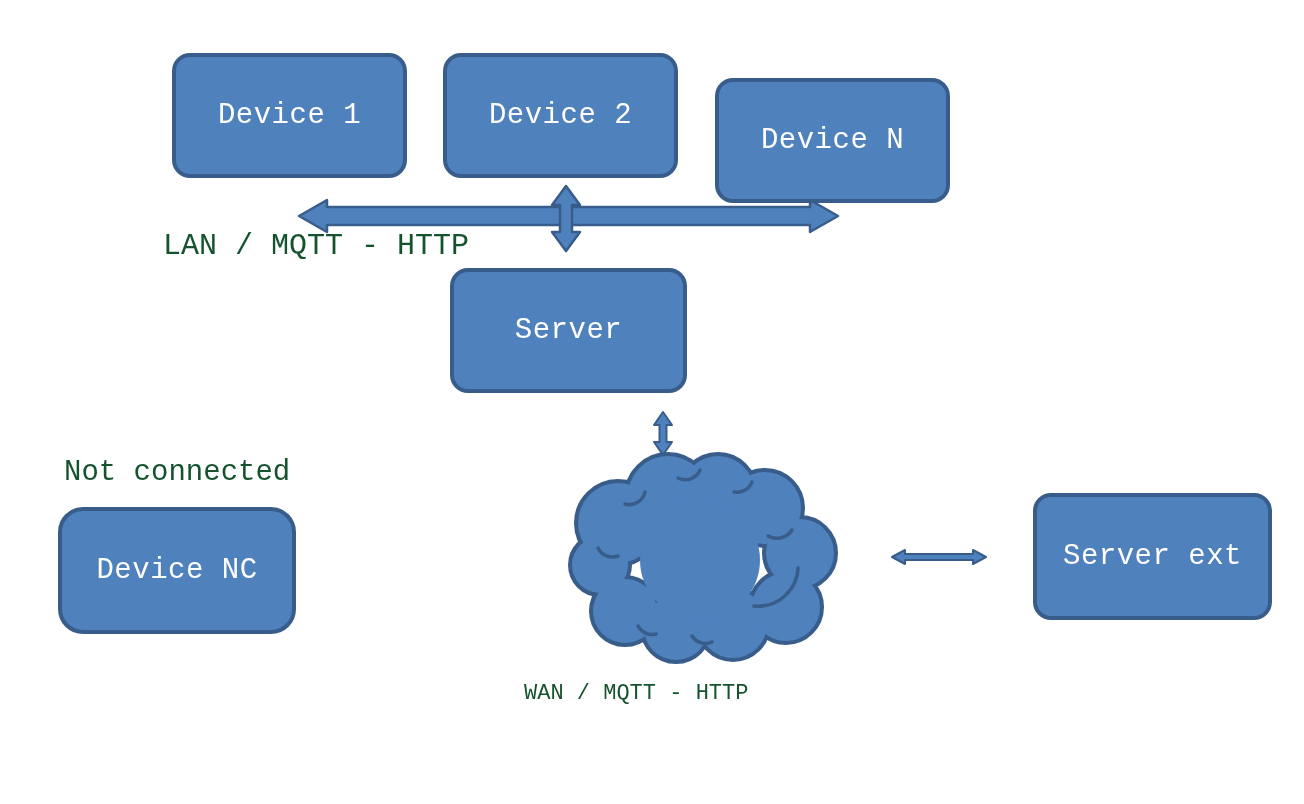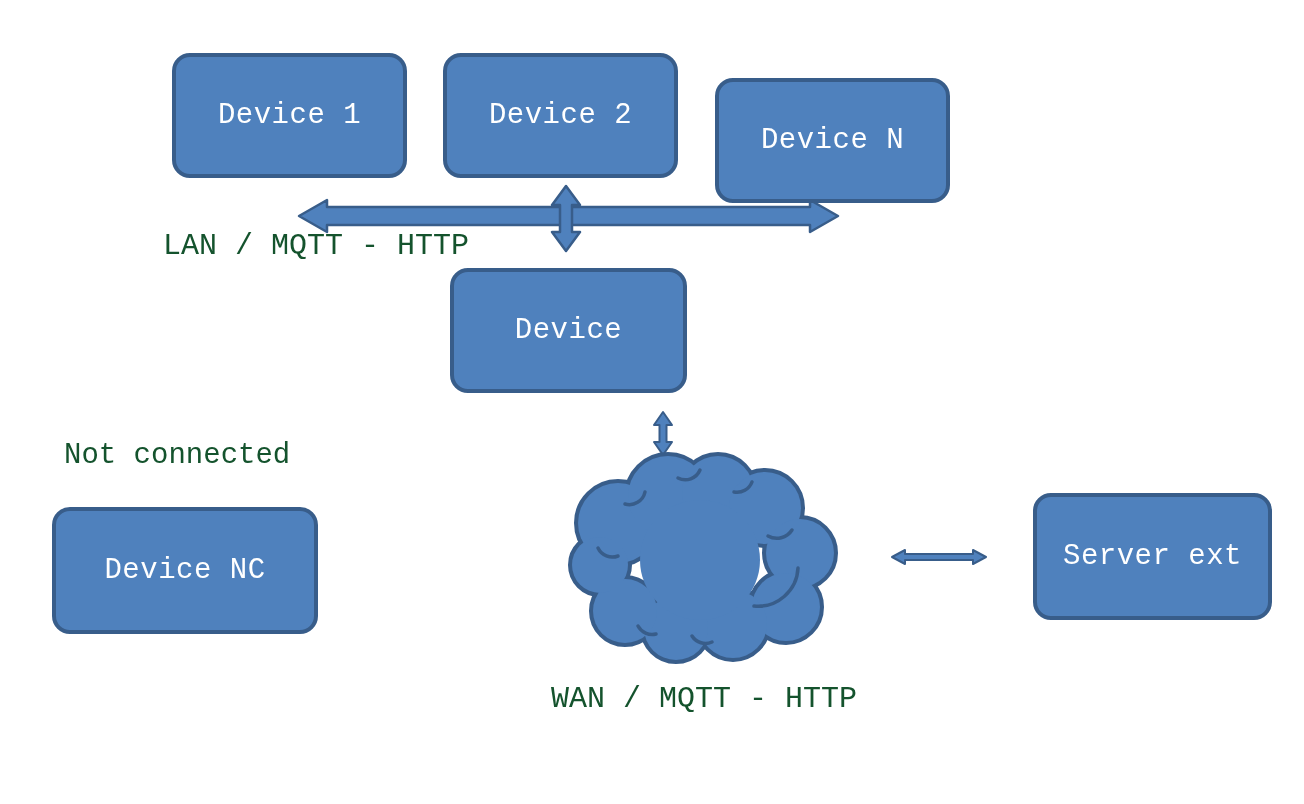--- a/index.html
+++ b/index.html
@@ -31,33 +31,33 @@
   .node .node-label {
     color: #ffffff;
     font-size: 29px;
     letter-spacing: 0.5px;
     white-space: nowrap;
   }
   #node-device-1 { left: 172px; top: 53px;  width: 235px; height: 125px; }
   #node-device-2 { left: 443px; top: 53px;  width: 235px; height: 125px; align-items: center; }
   #node-device-n { left: 715px; top: 52px;  width: 235px; height: 125px; margin-top: 26px; }
   #node-server   { left: 450px; top: 268px; width: 237px; height: 125px; }
-  #node-device-nc  { left: 52px;   top: 507px; width: 266px; height: 127px; }
+  #node-device-nc  { left: 58px;   top: 507px; width: 238px; height: 127px; border-radius: 25px; }
   #node-device-ext { left: 1033px; top: 493px; width: 239px; height: 127px; }
 
   .free-label {
     position: absolute;
     color: #14532d;
     white-space: nowrap;
     line-height: 1.2;
   }
   #label-lan { left: 163px; top: 228px; font-size: 30px; }
-  #label-not-connected { left: 64px; top: 439px; font-size: 29px; }
+  #label-not-connected { left: 64px; top: 456px; font-size: 29px; }
   #label-server-note { left: 707px; top: 291px; font-size: 29px; line-height: 45px; }
-  #label-wan { left: 551px; top: 681px; font-size: 30px; }
+  #label-wan { left: 524px; top: 681px; font-size: 22px; }
 </style>
 </head>
 <body>
 
 <div class="stage">
 
   <svg class="overlay" viewBox="0 0 1304 804" xmlns="http://www.w3.org/2000/svg">
 
     <polygon points="299,216 327,200 327,207 810,207 810,200 838,216 810,232 810,225 327,225 327,232" fill="#4f81bd" stroke="#385d8a" stroke-width="2.5" stroke-linejoin="round"></polygon>
 
@@ -115,21 +115,21 @@
 
   <div class="node" id="node-device-2">
     <span class="node-label">Device 2</span>
   </div>
 
   <div class="node" id="node-device-n">
     <span class="node-label">Device N</span>
   </div>
 
   <div class="node" id="node-server">
-    <span class="node-label">Device</span>
+    <span class="node-label">Server</span>
   </div>
 
   <div class="node" id="node-device-nc">
     <span class="node-label">Device NC</span>
   </div>
 
   <div class="node" id="node-device-ext">
     <span class="node-label">Server ext</span>
   </div>
 

